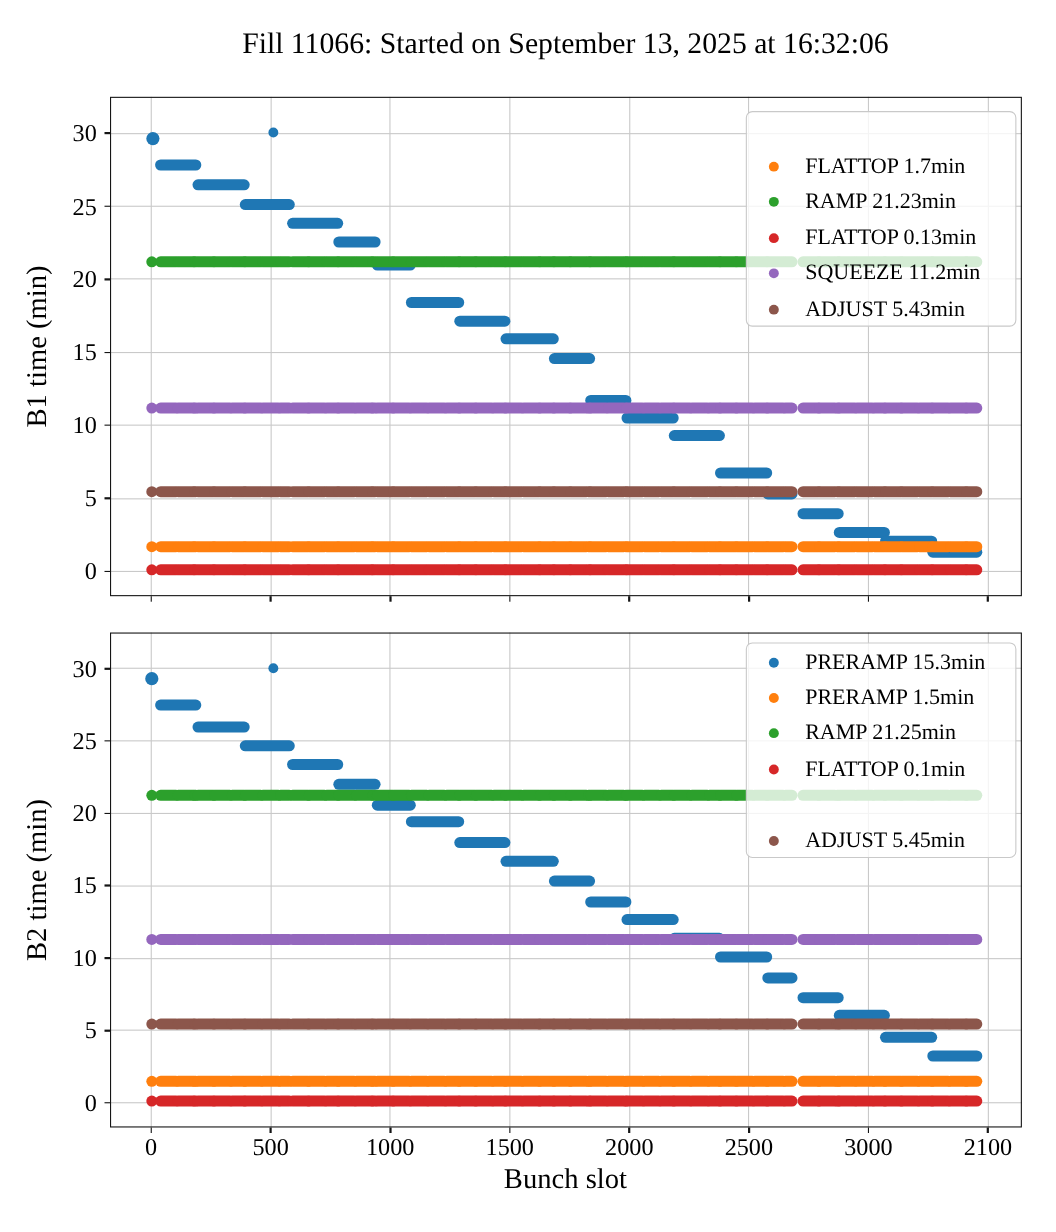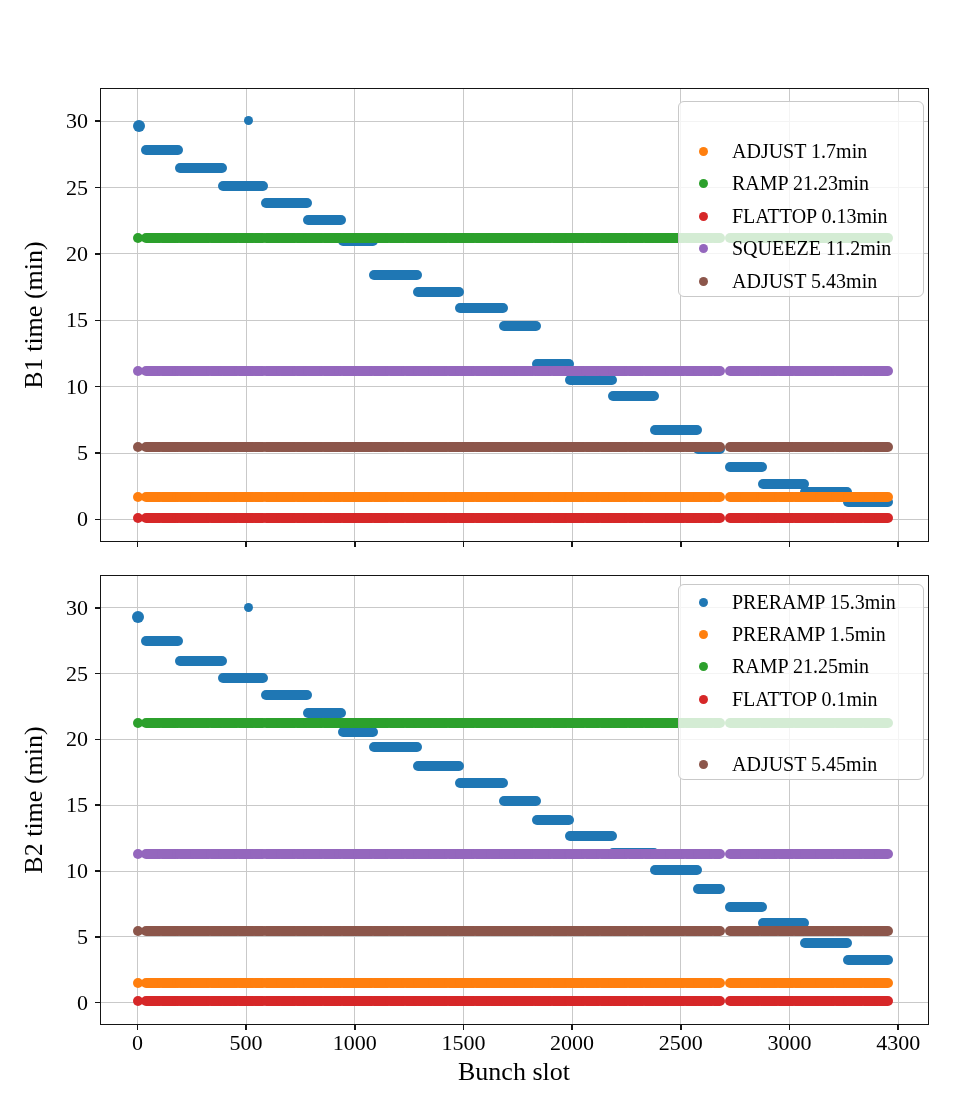--- a/index.html
+++ b/index.html
@@ -8,20 +8,21 @@
   .abs{position:absolute;}
   .title{font-size:27px;white-space:nowrap;}
   .axlabel{font-size:26px;white-space:nowrap;}
   .ylab{transform:translate(-50%,-50%) rotate(-90deg);}
   .ticklab{font-size:22px;line-height:24px;}
 </style>
 </head>
 <body>
 
 <div id="fig">
+  <div class="abs title" style="left:514px;top:24px;transform:translateX(-50%);">Fill 11066: Started on September 13, 2025 at 16:32:06</div>
 
   <div class="abs axlabel ylab" style="left:34px;top:315px;">B1 time (min)</div>
   <div class="abs axlabel ylab" style="left:34px;top:800px;">B2 time (min)</div>
 
   <div class="abs axlabel" style="left:514px;top:1057px;transform:translateX(-50%);">Bunch slot</div>
 <div class="abs" style="left: 136.885px; top: 88px; width: 1px; height: 454px; background: rgb(201, 201, 201); z-index: 1;"></div>
     <div class="abs" style="left: 245.564px; top: 88px; width: 1px; height: 454px; background: rgb(201, 201, 201); z-index: 1;"></div>
     <div class="abs" style="left: 354.243px; top: 88px; width: 1px; height: 454px; background: rgb(201, 201, 201); z-index: 1;"></div>
     <div class="abs" style="left: 462.921px; top: 88px; width: 1px; height: 454px; background: rgb(201, 201, 201); z-index: 1;"></div>
     <div class="abs" style="left: 571.6px; top: 88px; width: 1px; height: 454px; background: rgb(201, 201, 201); z-index: 1;"></div>
@@ -355,21 +356,21 @@
     <div class="abs ticklab" style="left: 28px; top: 507.433px; width: 60px; text-align: right; z-index: 8;">0</div>
     <div class="abs ticklab" style="left: 28px; top: 441.058px; width: 60px; text-align: right; z-index: 8;">5</div>
     <div class="abs ticklab" style="left: 28px; top: 374.684px; width: 60px; text-align: right; z-index: 8;">10</div>
     <div class="abs ticklab" style="left: 28px; top: 308.31px; width: 60px; text-align: right; z-index: 8;">15</div>
     <div class="abs ticklab" style="left: 28px; top: 241.936px; width: 60px; text-align: right; z-index: 8;">20</div>
     <div class="abs ticklab" style="left: 28px; top: 175.561px; width: 60px; text-align: right; z-index: 8;">25</div>
     <div class="abs ticklab" style="left: 28px; top: 109.187px; width: 60px; text-align: right; z-index: 8;">30</div>
     <div class="abs" style="left: 678px; top: 101px; width: 244px; height: 194px; background: rgba(255, 255, 255, 0.8); border: 1px solid rgb(201, 201, 201); border-radius: 6px; z-index: 10;">
       <div class="abs" style="left: 0px; top: 36.4px; width: 100%; height: 26px; display: flex; align-items: center; position: absolute;">
         <div class="abs" style="width: 9px; height: 9px; border-radius: 50%; background: rgb(255, 127, 14); margin-left: 20px; flex: 0 0 auto; position: static;"></div>
-        <div class="abs" style="margin-left: 24px; font-size: 20px; white-space: nowrap; position: static;">ADJUST 1.7min</div>
+        <div class="abs" style="margin-left: 24px; font-size: 20px; white-space: nowrap; position: static;">FLATTOP 1.7min</div>
       </div>
       <div class="abs" style="left: 0px; top: 68.8px; width: 100%; height: 26px; display: flex; align-items: center; position: absolute;">
         <div class="abs" style="width: 9px; height: 9px; border-radius: 50%; background: rgb(44, 160, 44); margin-left: 20px; flex: 0 0 auto; position: static;"></div>
         <div class="abs" style="margin-left: 24px; font-size: 20px; white-space: nowrap; position: static;">RAMP 21.23min</div>
       </div>
       <div class="abs" style="left: 0px; top: 101.2px; width: 100%; height: 26px; display: flex; align-items: center; position: absolute;">
         <div class="abs" style="width: 9px; height: 9px; border-radius: 50%; background: rgb(214, 39, 40); margin-left: 20px; flex: 0 0 auto; position: static;"></div>
         <div class="abs" style="margin-left: 24px; font-size: 20px; white-space: nowrap; position: static;">FLATTOP 0.13min</div>
       </div>
       <div class="abs" style="left: 0px; top: 133.6px; width: 100%; height: 26px; display: flex; align-items: center; position: absolute;">
@@ -720,21 +721,21 @@
     <div class="abs ticklab" style="left: 28px; top: 727.474px; width: 60px; text-align: right; z-index: 8;">20</div>
     <div class="abs ticklab" style="left: 28px; top: 661.684px; width: 60px; text-align: right; z-index: 8;">25</div>
     <div class="abs ticklab" style="left: 28px; top: 595.895px; width: 60px; text-align: right; z-index: 8;">30</div>
     <div class="abs ticklab" style="left: 92.3854px; top: 1031px; width: 90px; text-align: center; z-index: 8;">0</div>
     <div class="abs ticklab" style="left: 201.064px; top: 1031px; width: 90px; text-align: center; z-index: 8;">500</div>
     <div class="abs ticklab" style="left: 309.743px; top: 1031px; width: 90px; text-align: center; z-index: 8;">1000</div>
     <div class="abs ticklab" style="left: 418.421px; top: 1031px; width: 90px; text-align: center; z-index: 8;">1500</div>
     <div class="abs ticklab" style="left: 527.1px; top: 1031px; width: 90px; text-align: center; z-index: 8;">2000</div>
     <div class="abs ticklab" style="left: 635.778px; top: 1031px; width: 90px; text-align: center; z-index: 8;">2500</div>
     <div class="abs ticklab" style="left: 744.457px; top: 1031px; width: 90px; text-align: center; z-index: 8;">3000</div>
-    <div class="abs ticklab" style="left: 853.135px; top: 1031px; width: 90px; text-align: center; z-index: 8;">4300</div>
+    <div class="abs ticklab" style="left: 853.135px; top: 1031px; width: 90px; text-align: center; z-index: 8;">2100</div>
     <div class="abs" style="left: 678px; top: 584px; width: 244px; height: 194px; background: rgba(255, 255, 255, 0.8); border: 1px solid rgb(201, 201, 201); border-radius: 6px; z-index: 10;">
       <div class="abs" style="left: 0px; top: 4px; width: 100%; height: 26px; display: flex; align-items: center; position: absolute;">
         <div class="abs" style="width: 9px; height: 9px; border-radius: 50%; background: rgb(31, 119, 180); margin-left: 20px; flex: 0 0 auto; position: static;"></div>
         <div class="abs" style="margin-left: 24px; font-size: 20px; white-space: nowrap; position: static;">PRERAMP 15.3min</div>
       </div>
       <div class="abs" style="left: 0px; top: 36.4px; width: 100%; height: 26px; display: flex; align-items: center; position: absolute;">
         <div class="abs" style="width: 9px; height: 9px; border-radius: 50%; background: rgb(255, 127, 14); margin-left: 20px; flex: 0 0 auto; position: static;"></div>
         <div class="abs" style="margin-left: 24px; font-size: 20px; white-space: nowrap; position: static;">PRERAMP 1.5min</div>
       </div>
       <div class="abs" style="left: 0px; top: 68.8px; width: 100%; height: 26px; display: flex; align-items: center; position: absolute;">

